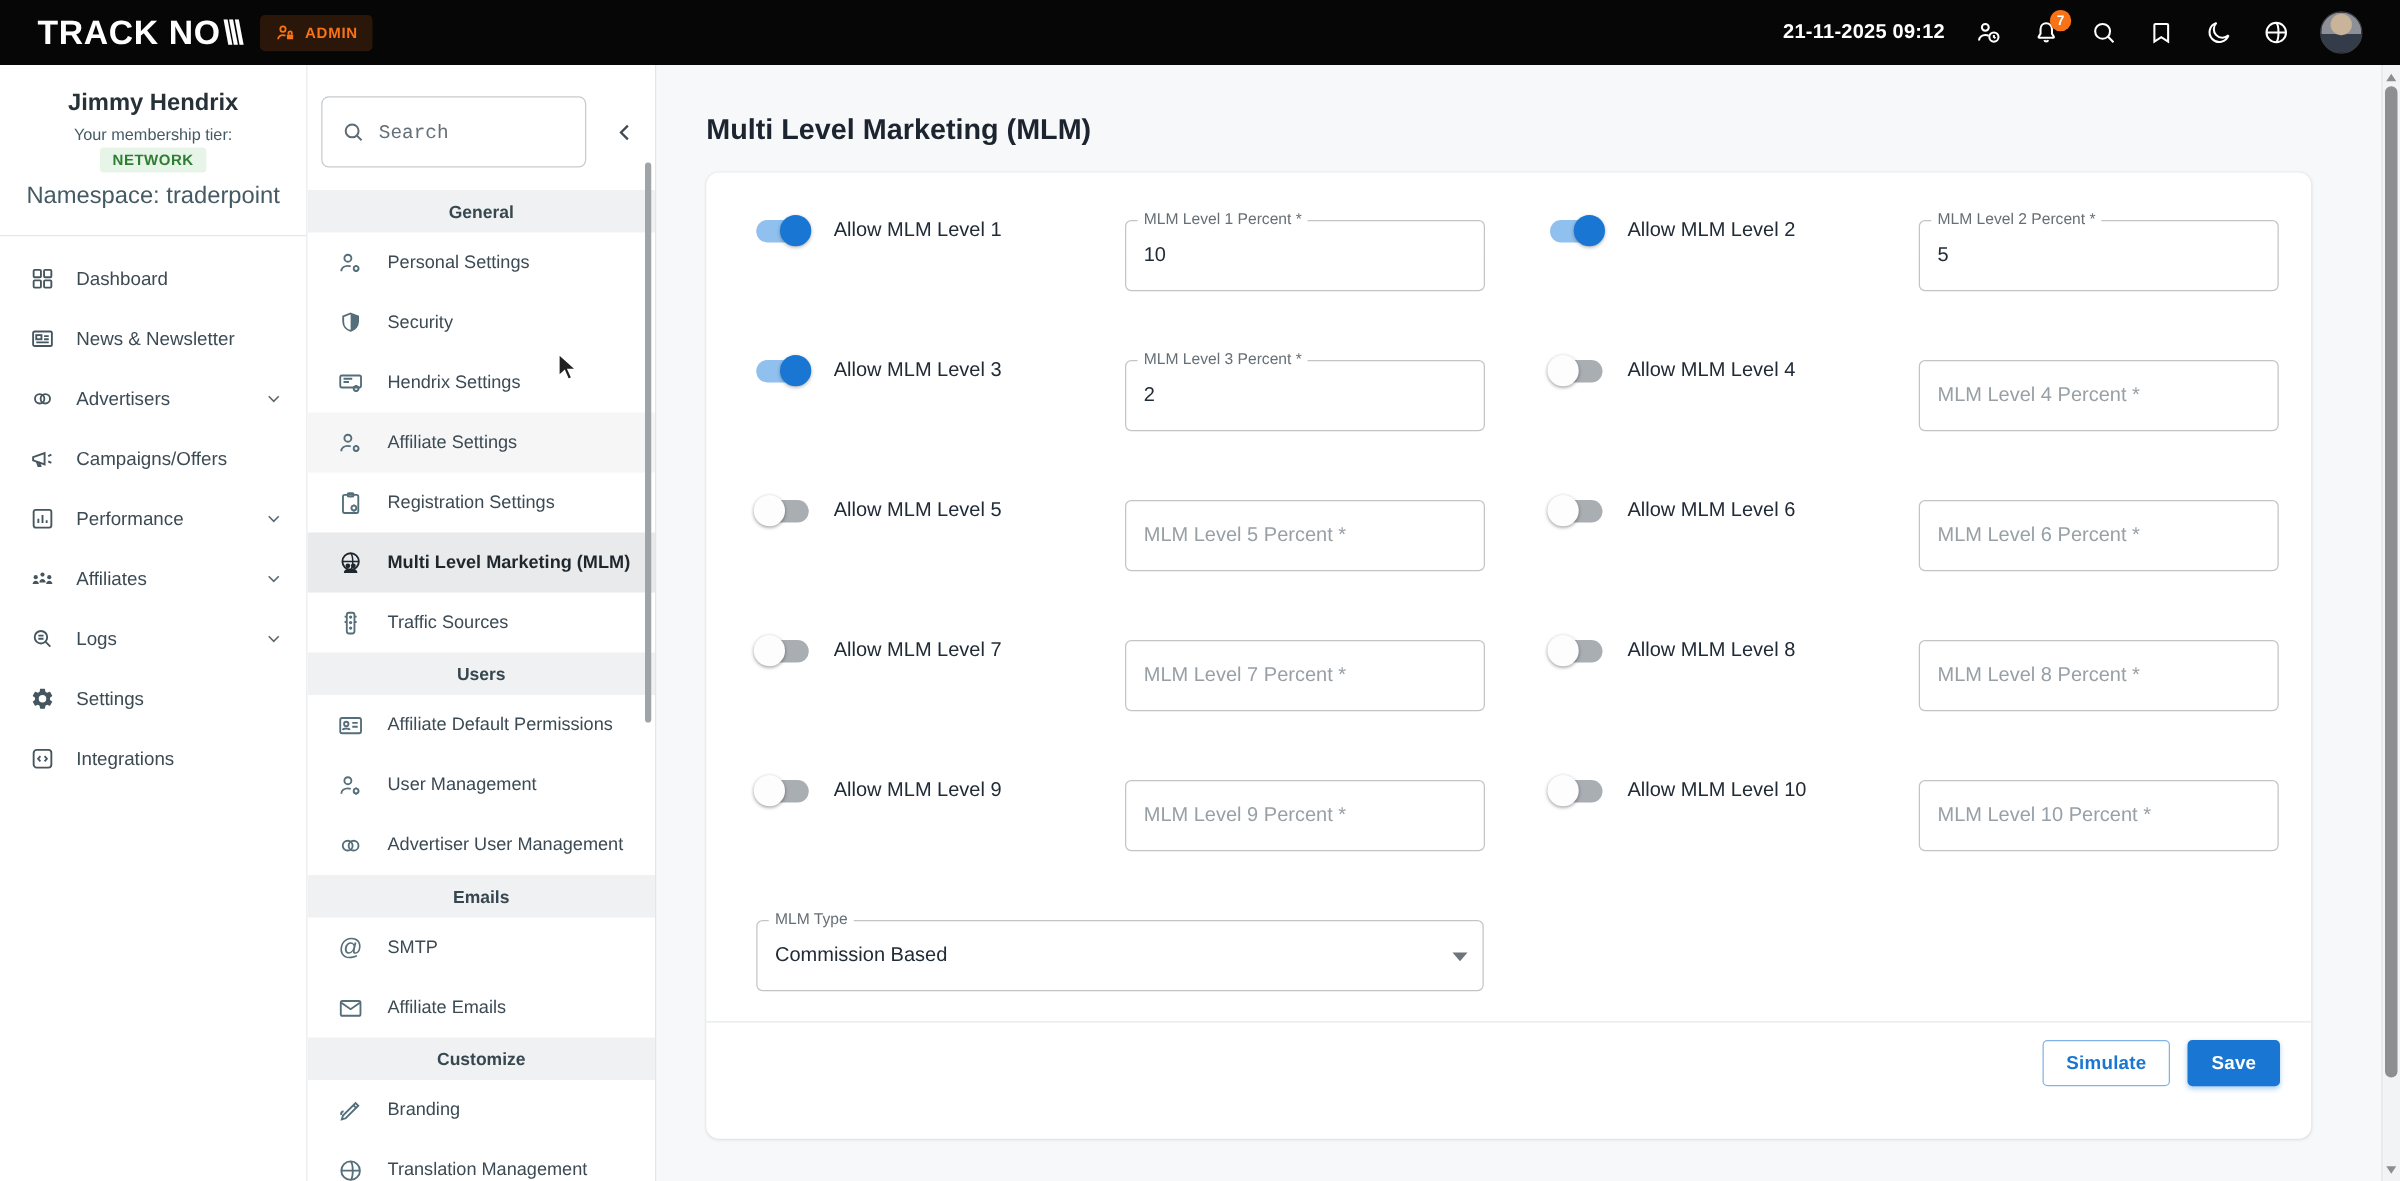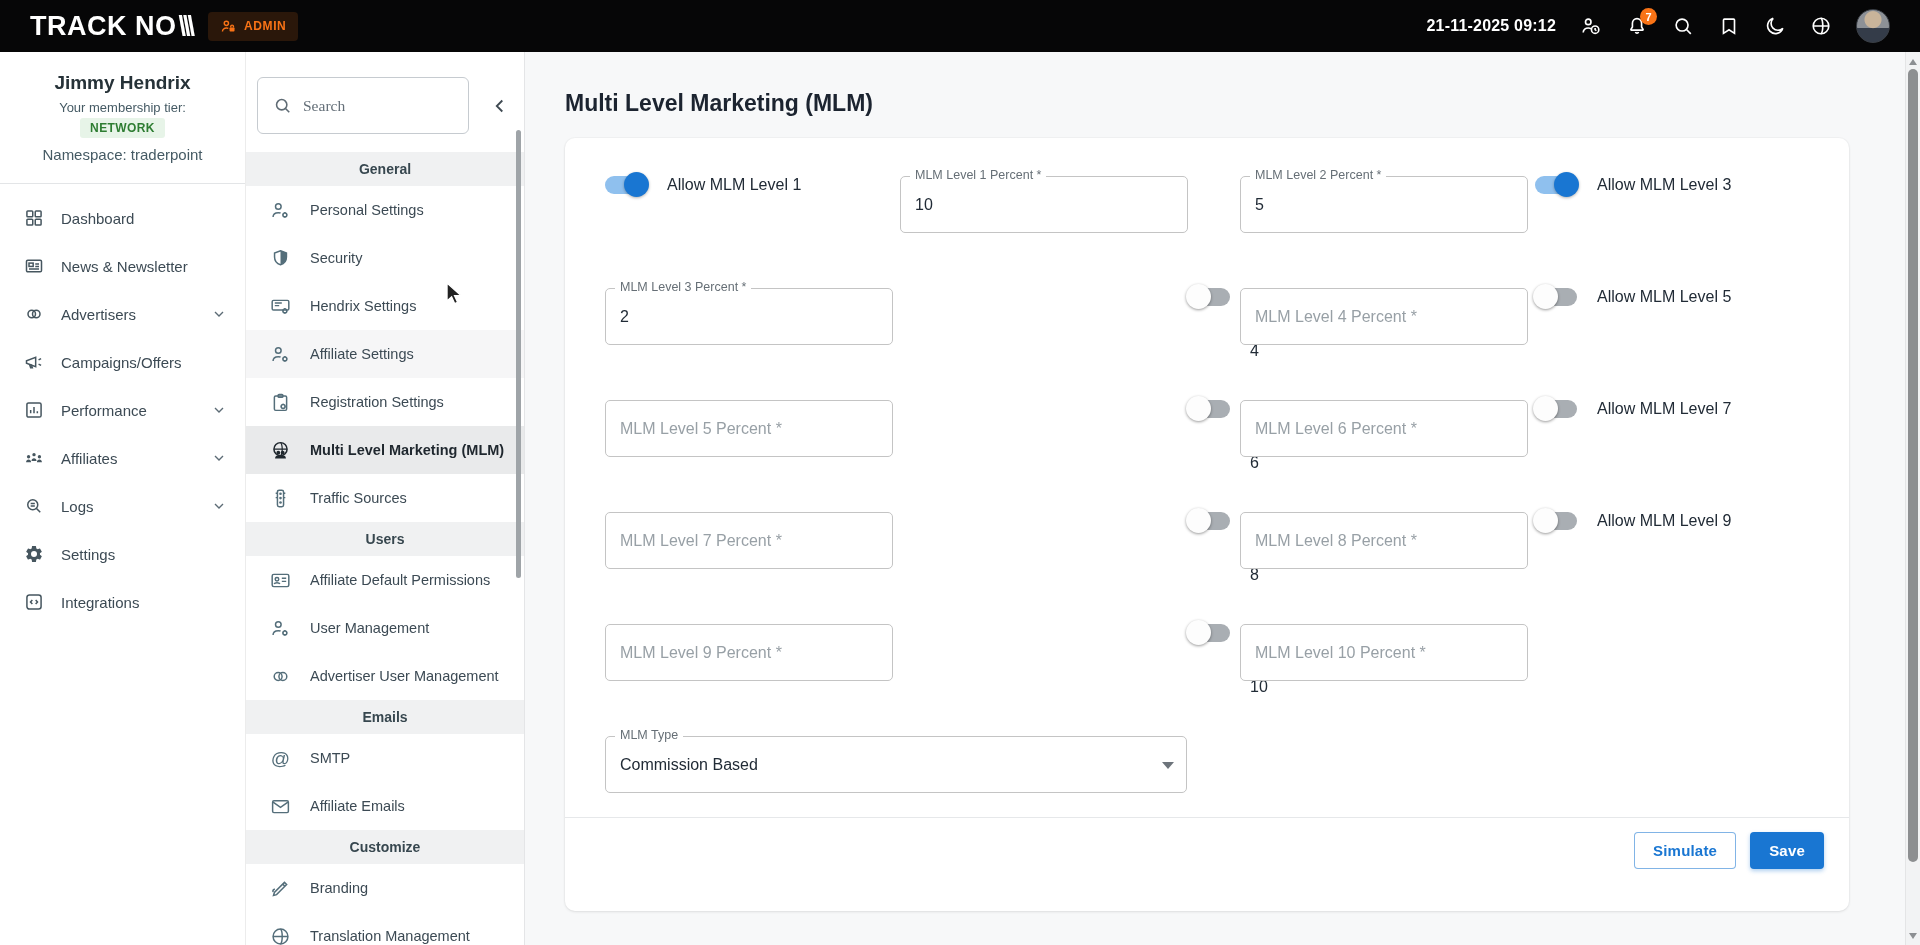--- a/index.html
+++ b/index.html
@@ -18,32 +18,32 @@
   .avatar{width:34px;height:34px;border-radius:50%;cursor:pointer;overflow:hidden;background:
     radial-gradient(circle at 50% 30%,#c9b49a 0 8px,transparent 9px),
     linear-gradient(180deg,#8d9197 0 55%,#343c49 55% 100%);border:1px solid #3a3f46}
 
   
   .sidebar{position:absolute;top:52px;left:0;width:245px;bottom:0;background:#fff;z-index:10}
   .profile{text-align:center;padding-top:20px}
   .profile-name{font-size:19px;font-weight:700;color:#263238}
   .profile-tier{font-size:13px;color:#455a64;margin-top:6px}
   .tier-badge{display:inline-block;margin-top:3px;font-size:12px;font-weight:700;letter-spacing:.4px;color:#2e7d32;background:#e7f4e8;border-radius:3px;padding:3px 10px}
-  .profile-ns{font-size:15px;color:#455a64;margin-top:8px}
+  .profile-ns{font-size:19px;color:#455a64;margin-top:8px}
   .side-divider{border-bottom:1px solid #e3e5e7;margin-top:20px}
   .nav{padding-top:10px}
   .nav-item{height:48px;display:flex;align-items:center;padding:0 18px 0 24px;gap:17px;cursor:pointer;font-size:15px;font-weight:500;color:#3c4a54}
   .nav-icon{width:20px;height:20px;flex:0 0 auto;color:#46565f;display:flex;align-items:center;justify-content:center}
   .nav-chevron{margin-left:auto;color:#5c6b75;display:flex}
 
   
   .subsidebar{position:absolute;top:52px;left:245px;width:280px;bottom:0;background:#fff;border-left:1px solid #ececec;border-right:1px solid #e4e5e7;z-index:10;overflow:hidden}
   .search-row{display:flex;align-items:center;padding:25px 0 0 11px}
   .search-box{width:212px;height:57px;border:1px solid #c6cbd0;border-radius:6px;display:flex;align-items:center;padding:0 12px 0 15px;gap:11px;background:#fff}
-  .search-box input{border:none;outline:none;flex:1;font-size:15.5px;color:#37474f;font-family:Liberation Serif, serif;min-width:0;background:transparent}
+  .search-box input{border:none;outline:none;flex:1;font-size:15.5px;color:#37474f;font-family:Liberation Mono, monospace;min-width:0;background:transparent}
   .search-box input::placeholder{color:#646f78}
   .collapse-btn{margin-left:20px;color:#3f4a52;display:flex;cursor:pointer}
   .ss-list{margin-top:18px}
   .ss-header{height:34px;background:#f0f1f2;display:flex;align-items:center;justify-content:center;font-size:14px;font-weight:700;color:#37474f}
   .ss-item{height:48px;display:flex;align-items:center;padding:0 12px 0 24px;gap:19px;font-size:14.5px;color:#3c4a54;cursor:pointer;white-space:nowrap;overflow:hidden}
   .ss-icon{width:21px;height:21px;flex:0 0 auto;color:#546e7a;display:flex;align-items:center;justify-content:center}
   .ss-item.hovered{background:#f6f6f7}
   .ss-item.active{background:#e9eaeb;font-weight:700;color:#1f272e}
   .ss-item.active .ss-icon{color:#1f272e}
   .at-glyph{font-size:19px;color:#546e7a;font-weight:400;line-height:1}
@@ -442,20 +442,24 @@
 
       <div class="lvl-toggle">
         <span class="switch on"></span>
         <span class="lvl-label">Allow MLM Level 1</span>
       </div>
       <div class="field">
         <span class="float-label">MLM Level 1 Percent *</span>
         <input value="10" style="">
       </div>
       <div></div>
+      <div class="lvl-toggle">
+        <span class="switch on"></span>
+        <span class="lvl-label">Allow MLM Level 2</span>
+      </div>
       <div class="field">
         <span class="float-label">MLM Level 2 Percent *</span>
         <input value="5" style="">
       </div>
 
       <div class="lvl-toggle">
         <span class="switch on"></span>
         <span class="lvl-label">Allow MLM Level 3</span>
       </div>
       <div class="field">

